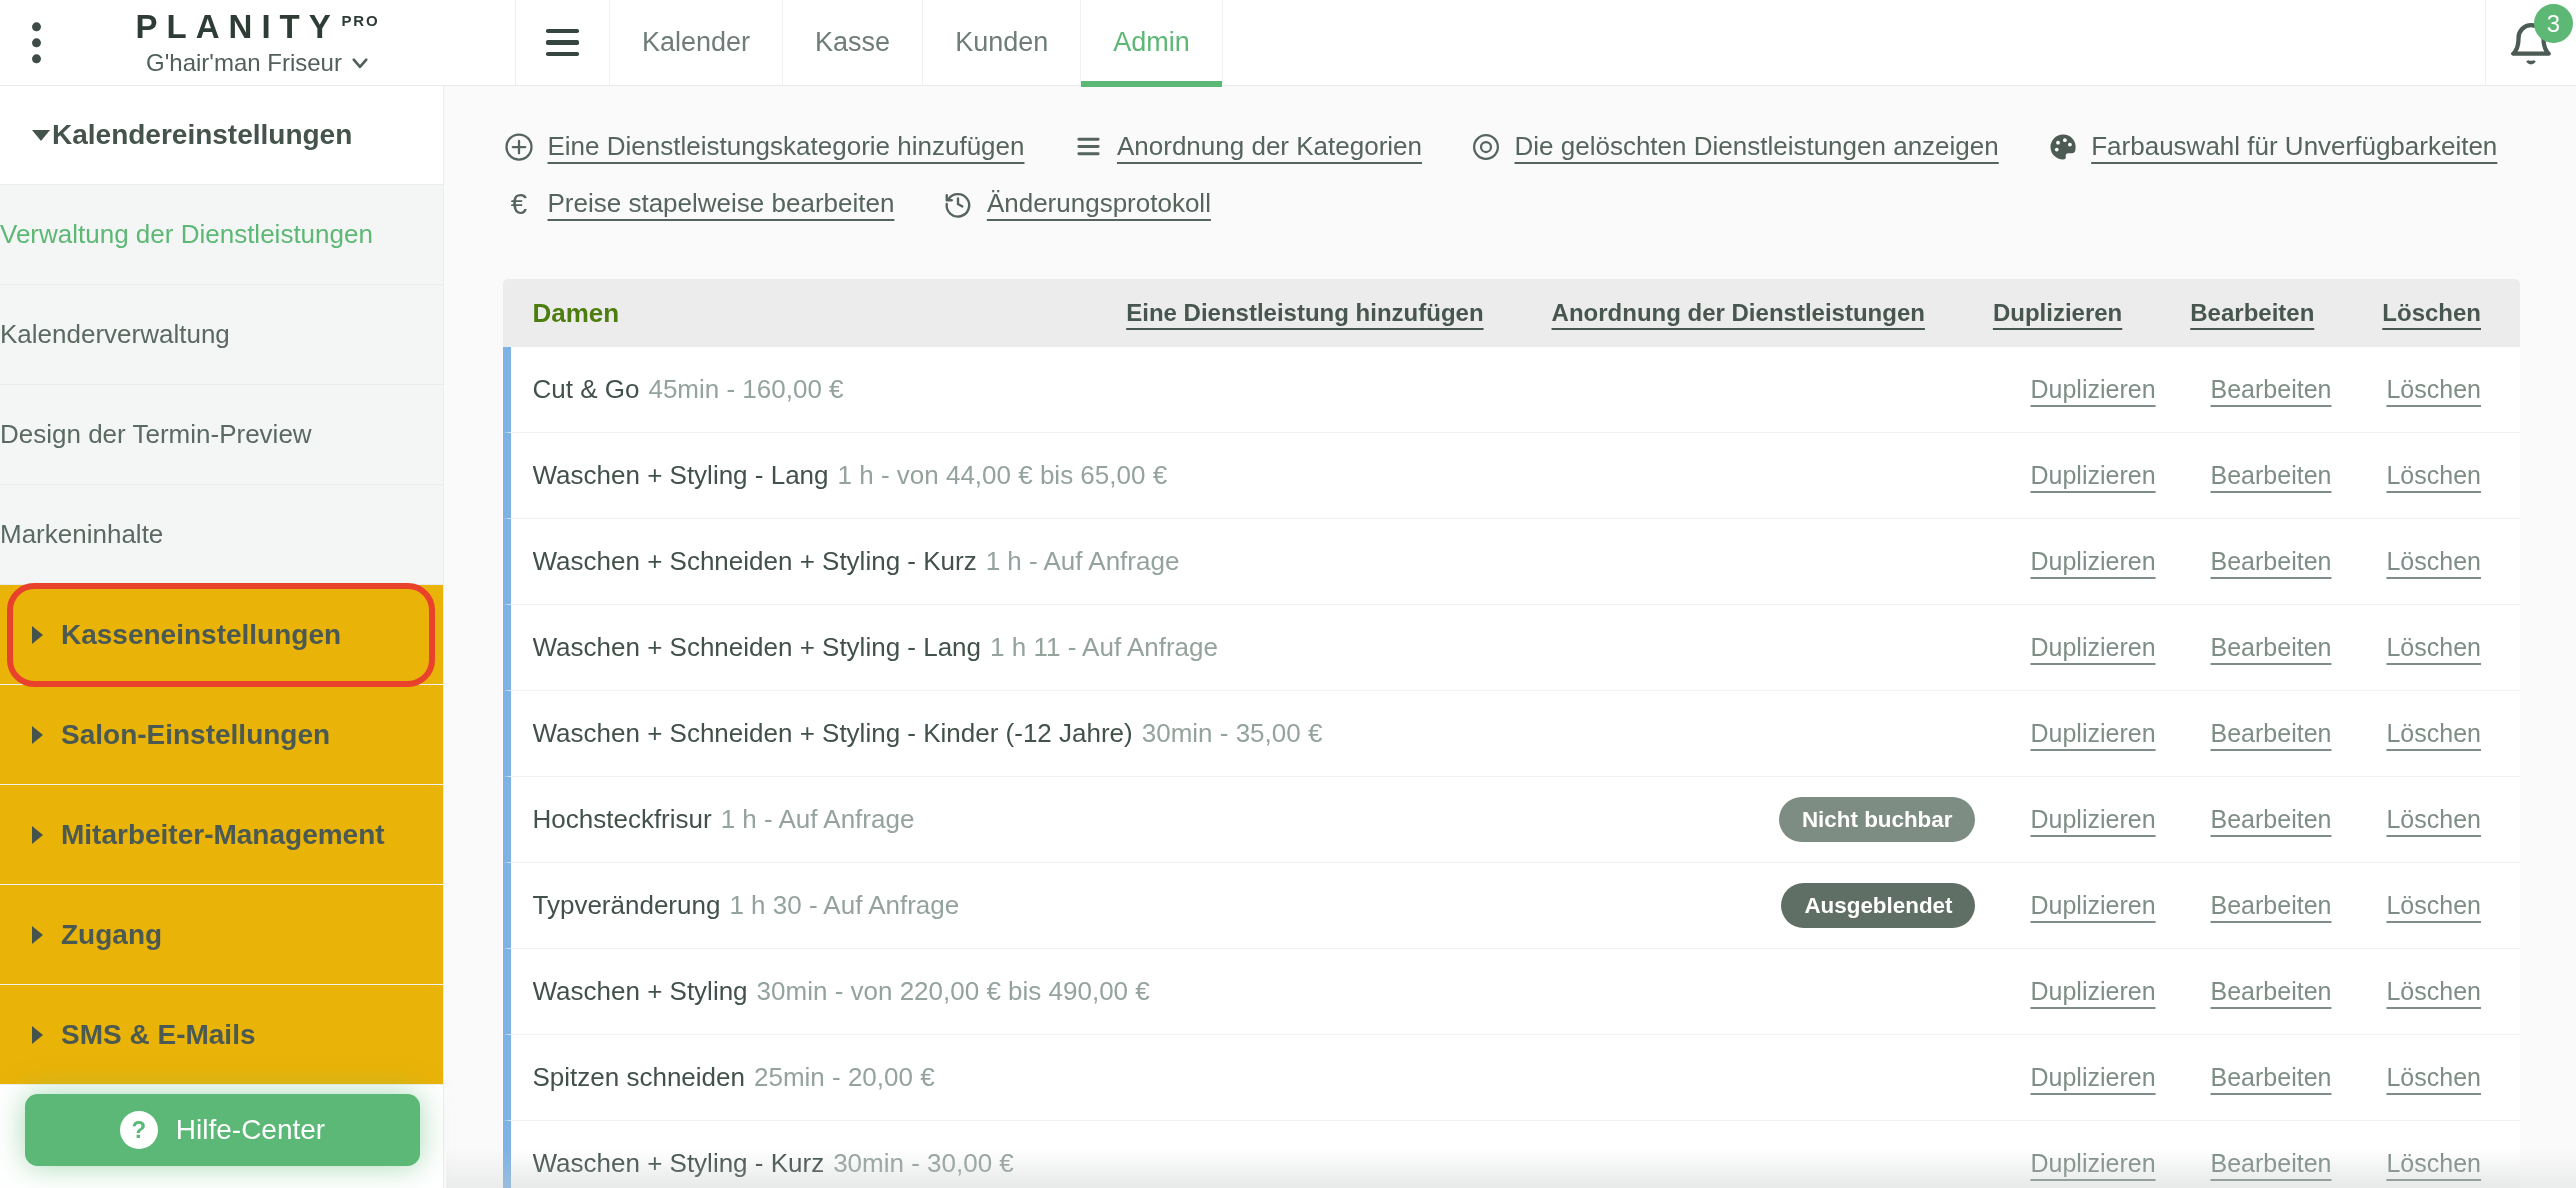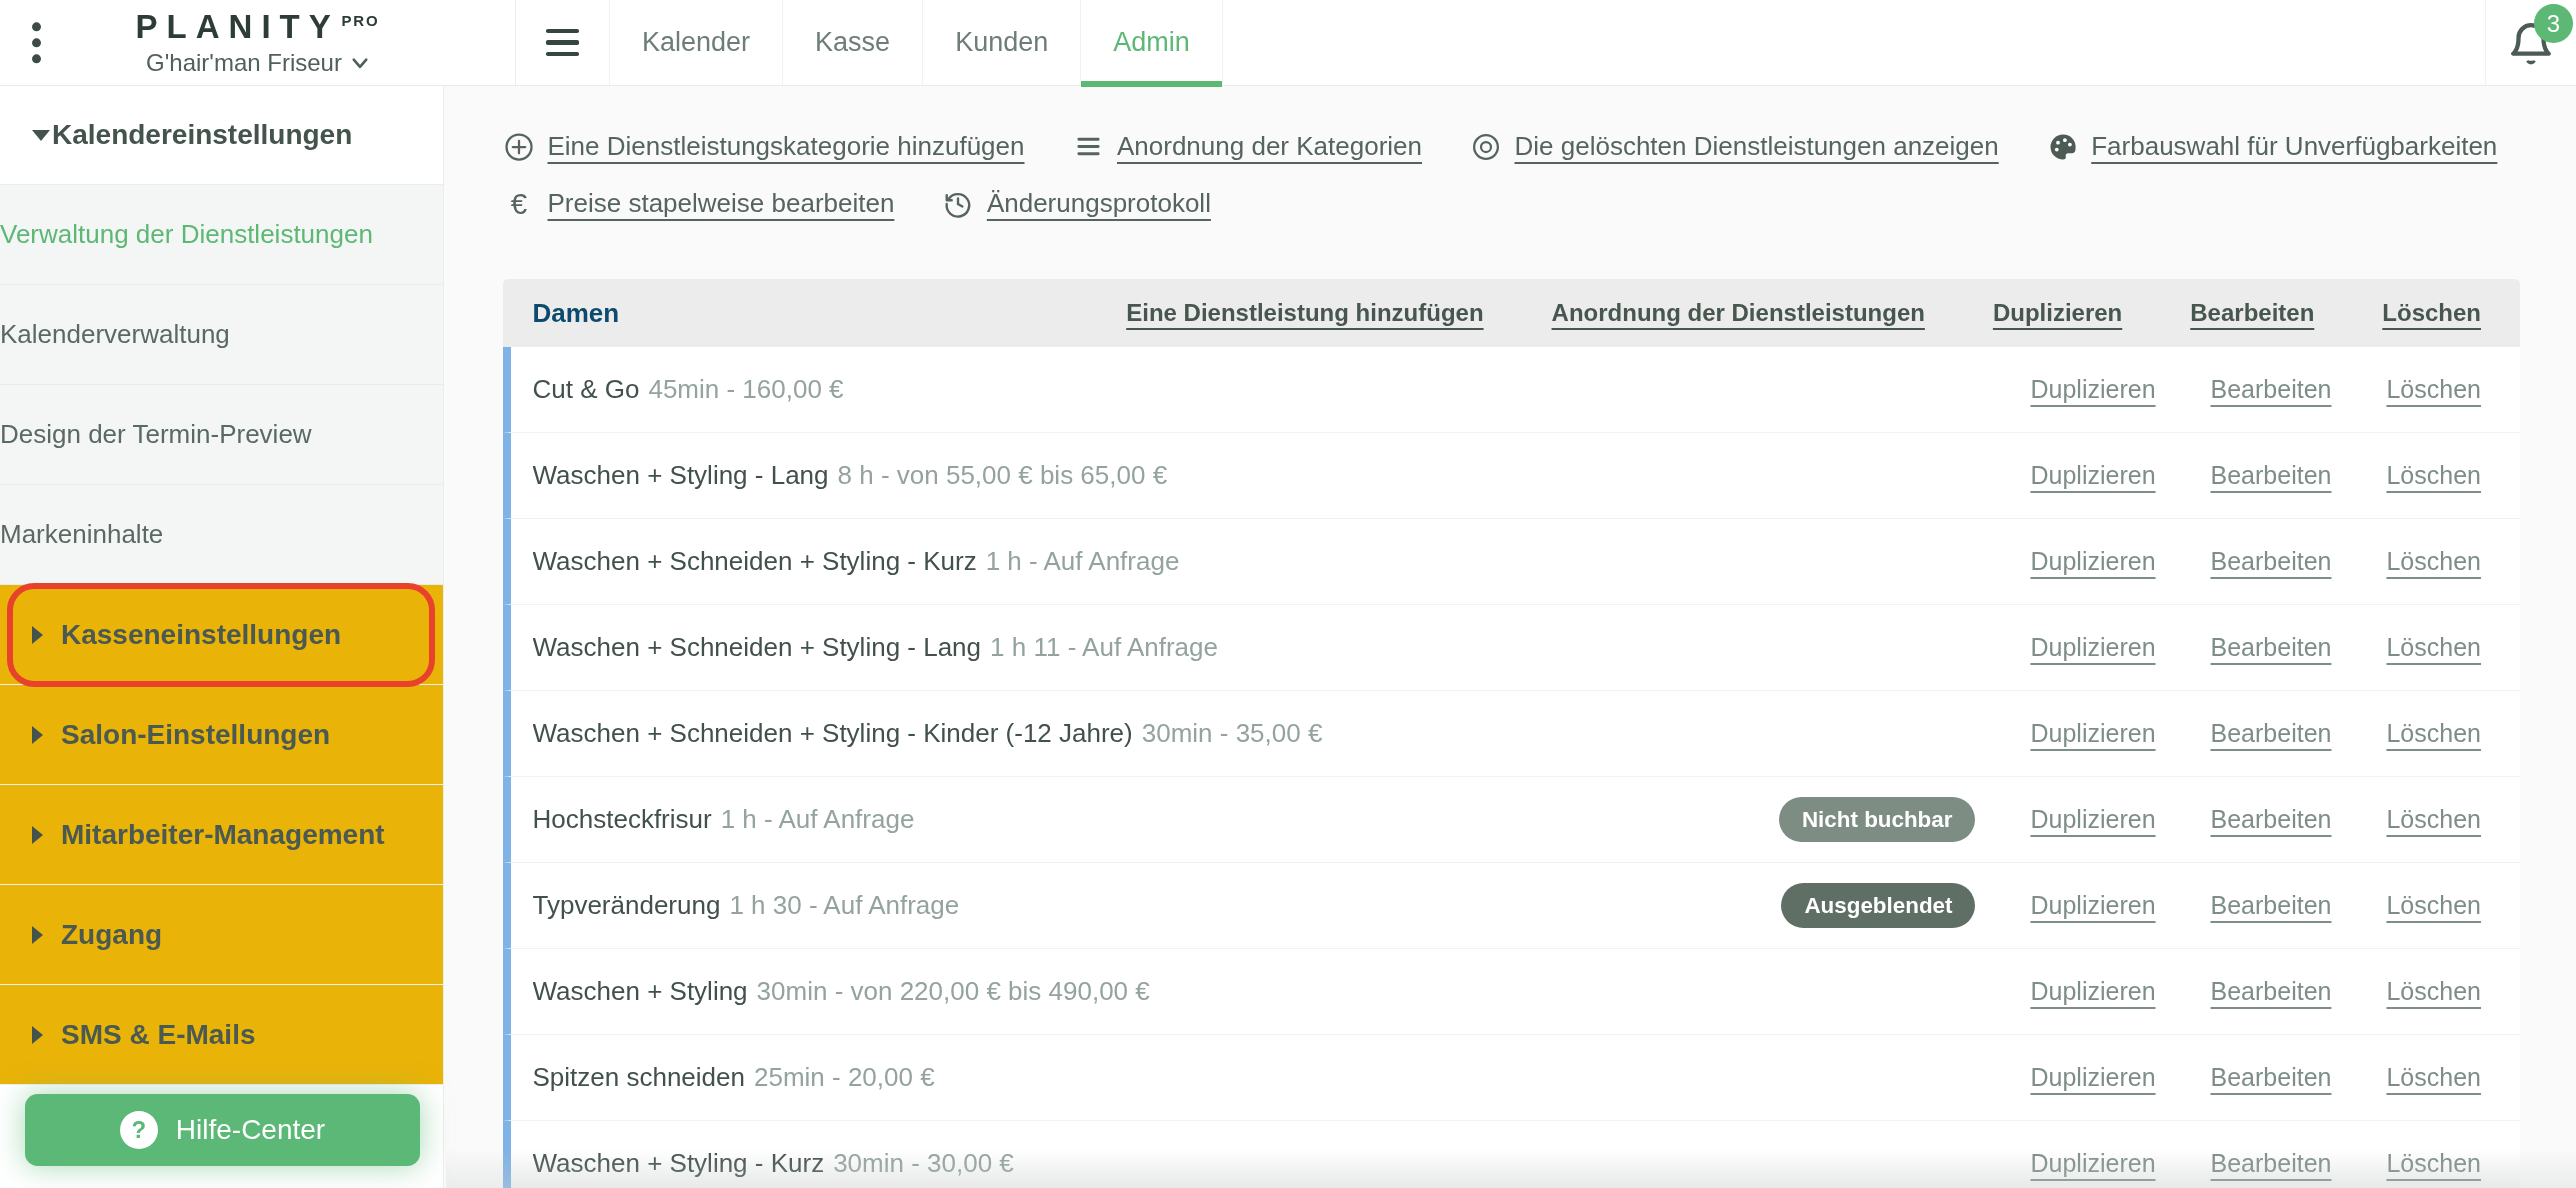--- a/index.html
+++ b/index.html
@@ -67,21 +67,21 @@
   .toolbar-row { display:flex; align-items:center; height:57px; }
   .tool-link { display:flex; align-items:center; gap:12.5px; margin-right:48px;
                color:#55655d; font-size:26px; cursor:pointer; white-space:nowrap; }
   .tool-link .tlabel { text-decoration:underline; text-decoration-thickness:1.8px; text-underline-offset:7.2px; }
   .ticon { display:flex; align-items:center; justify-content:center; width:32px; height:32px; }
   .euro-glyph { font-size:29.5px; color:#55655d; line-height:1; }
   
   .stable { width:2017px; margin-top:47px; }
   .thead { height:68px; background:#ececec; border-radius:5.4px 5.4px 0 0; display:flex; align-items:center;
            padding:0 39px 0 29.5px; }
-  .thead-title { flex:1; font-size:26px; font-weight:bold; color:#0c4a6e; }
+  .thead-title { flex:1; font-size:26px; font-weight:bold; color:#4d7c0f; }
   .thead-link { margin-left:68px; font-size:24px; font-weight:bold; color:#47564f; white-space:nowrap;
                 text-decoration:underline; text-decoration-thickness:1.8px; text-underline-offset:7.2px; cursor:pointer; }
   .row { height:86px; background:#fff; border-left:8px solid #7fb2e5; border-bottom:1.8px solid #f1f2f2;
          display:flex; align-items:center; padding:0 39px 0 21.5px; }
   .row:last-child { background:linear-gradient(#fff 40%, #eff0f0); }
   .row-text { flex:1; white-space:nowrap; overflow:hidden; }
   .row-name { font-size:26px; color:#42514a; }
   .row-meta { font-size:26px; color:#94a39c; margin-left:9px; }
   .badge { font-size:22.4px; font-weight:bold; color:#fff; background:#7e8d83; border-radius:894px;
            padding:9.8px 23px; white-space:nowrap; }
@@ -256,21 +256,21 @@
     </div>
 
     <div class="row">
       <div class="row-text"><span class="row-name">Cut &amp; Go</span><span class="row-meta">45min - 160,00 €</span></div>
       <span class="action">Duplizieren</span>
       <span class="action">Bearbeiten</span>
       <span class="action">Löschen</span>
     </div>
 
     <div class="row">
-      <div class="row-text"><span class="row-name">Waschen + Styling - Lang</span><span class="row-meta">8 h - von 55,00 € bis 65,00 €</span></div>
+      <div class="row-text"><span class="row-name">Waschen + Styling - Lang</span><span class="row-meta">1 h - von 44,00 € bis 65,00 €</span></div>
       <span class="action">Duplizieren</span>
       <span class="action">Bearbeiten</span>
       <span class="action">Löschen</span>
     </div>
 
     <div class="row">
       <div class="row-text"><span class="row-name">Waschen + Schneiden + Styling - Kurz</span><span class="row-meta">1 h - Auf Anfrage</span></div>
       <span class="action">Duplizieren</span>
       <span class="action">Bearbeiten</span>
       <span class="action">Löschen</span>

